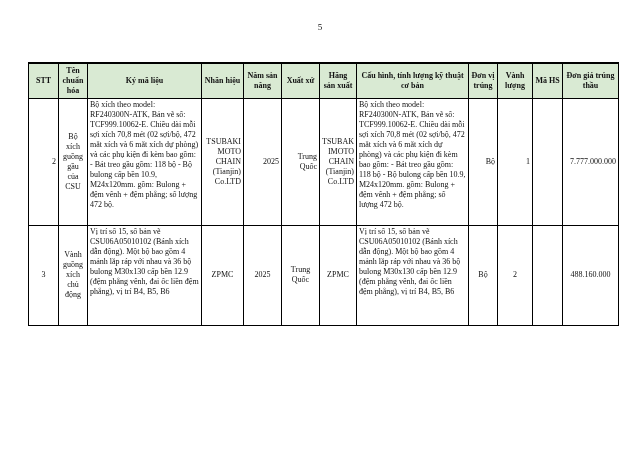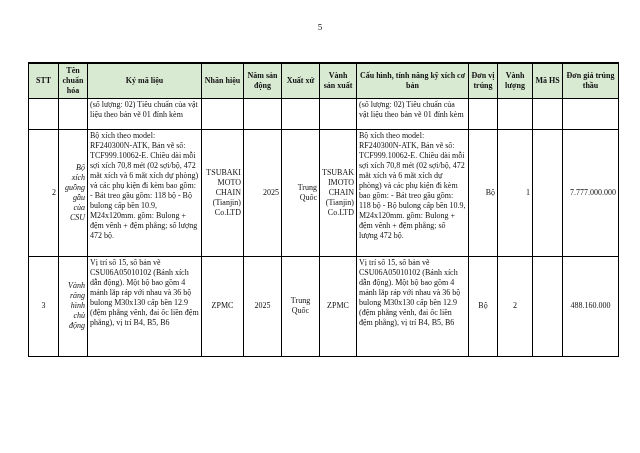--- a/index.html
+++ b/index.html
@@ -36,21 +36,21 @@
   }
   .doc-table thead th {
     background: var(--header-bg);
     font-weight: bold;
     text-align: center;
     vertical-align: middle;
     border-top: 2px solid var(--border-c);
     height: 35px;
   }
   .doc-table td { vertical-align: middle; text-align: center; }
-  .doc-table td:nth-child(2) { text-align: right; font-style: italic; }
+  .doc-table td:nth-child(2) { text-align: center; }
   .doc-table td:nth-child(3), .doc-table td:nth-child(8) {
     text-align: left; vertical-align: top;
   }
   .row-cont td { height: 31px; vertical-align: top; }
   .row-2 td { height: 127px; text-align: right; }
   .row-3 td { height: 100px; }
 </style>
 </head>
 <body>
 
@@ -70,62 +70,48 @@
     <col style="width:35px">
       <col style="width:30px">
       <col style="width:56px">
   </colgroup>
   <thead>
     <tr>
       <th>STT</th>
       <th>Tên chuẩn hóa</th>
       <th>Ký mã liệu</th>
       <th>Nhãn hiệu</th>
-      <th>Năm sản động</th>
+      <th>Năm sản năng</th>
       <th>Xuất xứ</th>
-      <th>Vành sản xuất</th>
-      <th>Cấu hình, tính năng kỹ xích cơ bản</th>
+      <th>Hãng sản xuất</th>
+      <th>Cấu hình, tính lượng kỹ thuật cơ bản</th>
       <th>Đơn vị trúng</th>
       <th>Vành lượng</th>
       <th>Mã HS</th>
       <th>Đơn giá trúng thầu</th>
     </tr>
   </thead>
   <tbody>
-    <tr class="row-cont">
-      <td></td>
-      <td></td>
-      <td>(số lượng: 02) Tiêu chuẩn của vật liệu theo bản vẽ 01 đính kèm</td>
-      <td></td>
-      <td></td>
-      <td></td>
-      <td></td>
-      <td>(số lượng: 02) Tiêu chuẩn của vật liệu theo bản vẽ 01 đính kèm</td>
-      <td></td>
-      <td></td>
-      <td></td>
-      <td></td>
-    </tr>
     <tr class="row-2">
       <td>2</td>
       <td>Bộ xích guồng gầu của CSU</td>
       <td>Bộ xích theo model: RF240300N-ATK, Bản vẽ số: TCF999.10062-E. Chiều dài mỗi sợi xích 70,8 mét (02 sợi/bộ, 472 mắt xích và 6 mắt xích dự phòng) và các phụ kiện đi kèm bao gồm: - Bát treo gầu gồm: 118 bộ - Bộ bulong cấp bền 10.9, M24x120mm. gồm: Bulong + đệm vênh + đệm phẳng; số lượng 472 bộ.</td>
       <td>TSUBAKIMOTO CHAIN (Tianjin) Co.LTD</td>
       <td>2025</td>
       <td>Trung Quốc</td>
       <td>TSUBAKIMOTO CHAIN (Tianjin) Co.LTD</td>
       <td>Bộ xích theo model: RF240300N-ATK, Bản vẽ số: TCF999.10062-E. Chiều dài mỗi sợi xích 70,8 mét (02 sợi/bộ, 472 mắt xích và 6 mắt xích dự phòng) và các phụ kiện đi kèm bao gồm: - Bát treo gầu gồm: 118 bộ - Bộ bulong cấp bền 10.9, M24x120mm. gồm: Bulong + đệm vênh + đệm phẳng; số lượng 472 bộ.</td>
       <td>Bộ</td>
       <td>1</td>
       <td></td>
       <td>7.777.000.000</td>
     </tr>
     <tr class="row-3">
       <td>3</td>
-      <td>Vành răng hình chủ động</td>
+      <td>Vành guồng xích chủ động</td>
       <td>Vị trí số 15, số bản vẽ CSU06A05010102 (Bánh xích dẫn động). Một bộ bao gồm 4 mảnh lắp ráp với nhau và 36 bộ bulong M30x130 cấp bền 12.9 (đệm phẳng vênh, đai ốc liền đệm phẳng), vị trí B4, B5, B6</td>
       <td>ZPMC</td>
       <td>2025</td>
       <td>Trung Quốc</td>
       <td>ZPMC</td>
       <td>Vị trí số 15, số bản vẽ CSU06A05010102 (Bánh xích dẫn động). Một bộ bao gồm 4 mảnh lắp ráp với nhau và 36 bộ bulong M30x130 cấp bền 12.9 (đệm phẳng vênh, đai ốc liền đệm phẳng), vị trí B4, B5, B6</td>
       <td>Bộ</td>
       <td>2</td>
       <td></td>
       <td>488.160.000</td>

